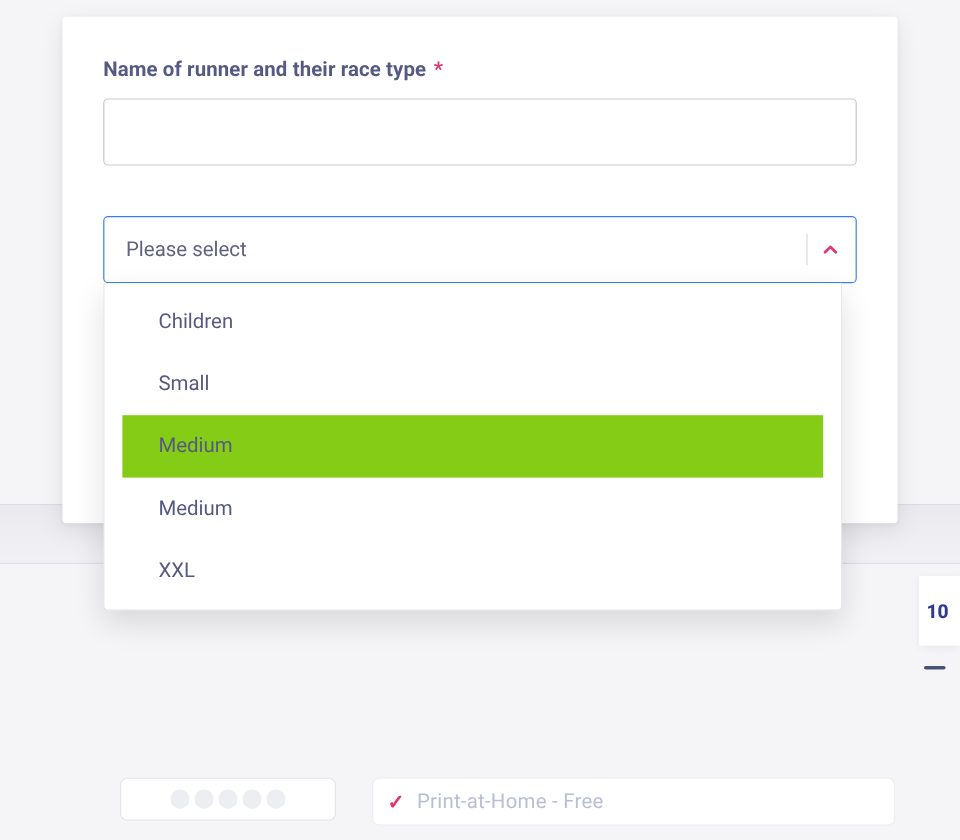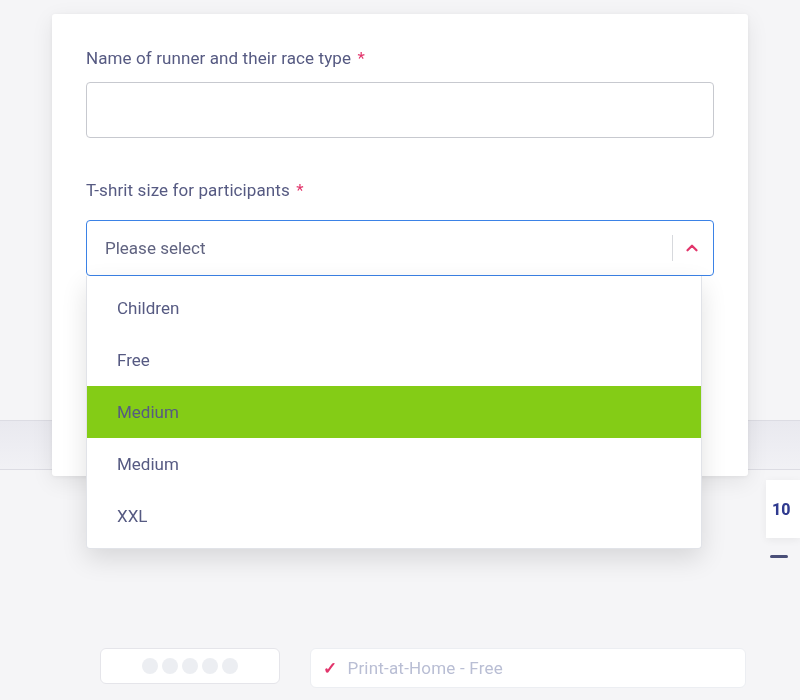--- a/index.html
+++ b/index.html
@@ -19,21 +19,21 @@
     box-shadow: 0 6px 22px rgba(0,0,0,0.08), 0 1px 4px rgba(0,0,0,0.05);
     border-radius: 3px;
     padding: 34px 34px 200px 34px;
   }
 
   .field { margin-bottom: 42px; }
   .field:last-child { margin-bottom: 0; }
 
   .label {
     font-size: 17px;
-    font-weight: 400;
+    font-weight: 700;
     color: #565a82;
     letter-spacing: 0.1px;
     margin-bottom: 14px;
   }
   .required {
     color: #e2356b;
     margin-left: 2px;
   }
 
   .text-input {
@@ -86,21 +86,21 @@
     position: absolute;
     left: 0;
     right: 12px;
     top: 56px;
     background: #fff;
     border: 1px solid #e1e3e8;
     border-top: none;
     border-radius: 0 0 4px 4px;
     box-shadow: 0 10px 26px rgba(0,0,0,0.12);
     z-index: 6;
-    padding: 6px 0;
+    padding: 6px 15px;
   }
   .opt {
     font-size: 17px;
     color: #565a82;
     padding: 16px 30px;
     cursor: pointer;
   }
   .opt.hover {
     background: #84cc16;
   }
@@ -209,40 +209,36 @@
 
   <div class="field">
     <div class="label">
       <span>Name of runner and their race type</span>
       <span class="required">*</span>
     </div>
     <input type="text" class="text-input" value="" style="">
   </div>
 
   <div class="field">
-    <div class="label">
-      <span>T-shrit size for participants</span>
-      <span class="required">*</span>
-    </div>
 
     <div class="select-wrap">
       <div class="select-control">
         <span class="select-value">Please select</span>
         <span class="sep"></span>
         <span class="chev">
           <svg width="18" height="18" viewBox="0 0 24 24" fill="none" stroke="currentColor" stroke-width="3" stroke-linecap="round" stroke-linejoin="round">
               <polyline points="6 15 12 9 18 15"></polyline>
             </svg>
         </span>
       </div>
 
       <div class="menu" id="tshirt-menu">
 
       <div class="opt">Children</div>
-          <div class="opt">Free</div>
+          <div class="opt">Small</div>
           <div class="opt hover">Medium</div>
           <div class="opt">Medium</div>
           <div class="opt">XXL</div>
         </div>
     </div>
   </div>
 
 </div>
 
 </body></html>

